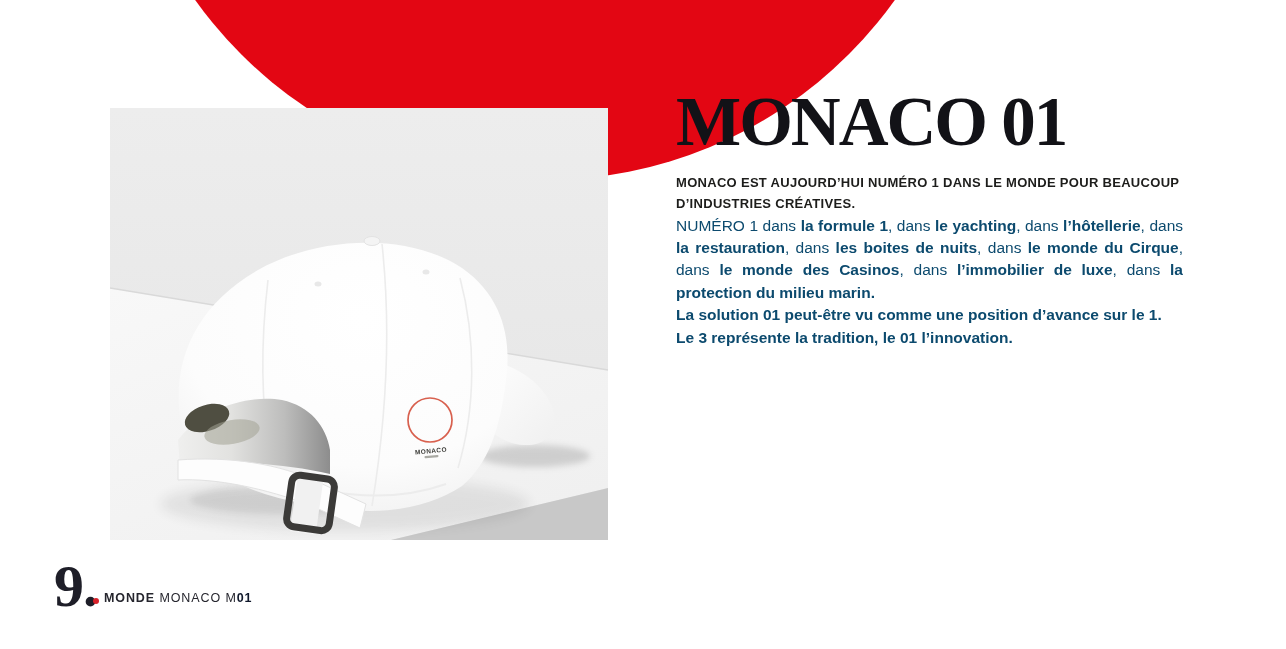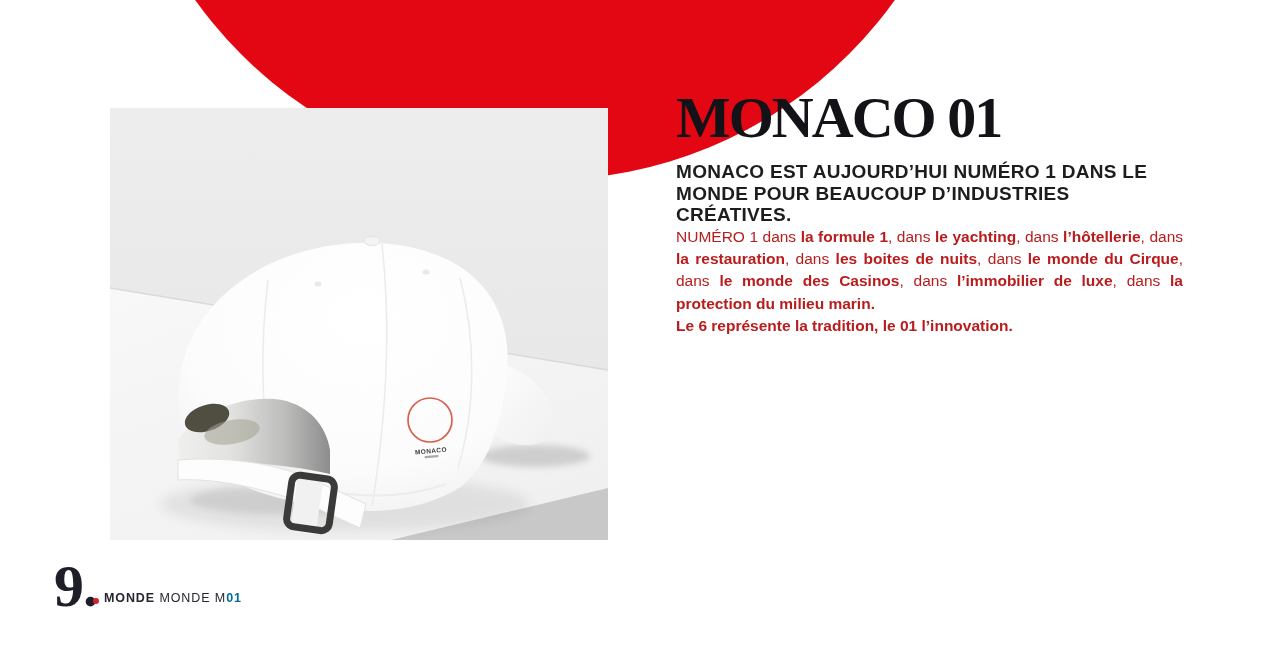--- a/index.html
+++ b/index.html
@@ -11,40 +11,40 @@
               border-radius:50%;background:#e30613;z-index:1;}
 
   
   .photo{position:absolute;left:110px;top:108px;width:498px;height:432px;margin:0;
          z-index:2;overflow:hidden;}
   .photo svg{display:block;width:100%;height:100%;}
 
   
   .article{position:absolute;left:676px;top:90px;width:507px;z-index:3;}
   .title{margin:0;font-family:"Liberation Serif","DejaVu Serif",serif;
-         font-weight:700;font-size:58px;line-height:0.95;letter-spacing:-2px;
+         font-weight:700;font-size:69px;line-height:0.95;letter-spacing:-2px;
          color:#121217;white-space:nowrap;}
-  .subtitle{margin:16px 0 0 0;font-size:19px;line-height:21.5px;font-weight:700;
+  .subtitle{margin:16px 0 0 0;font-size:13px;line-height:21.5px;font-weight:700;
             letter-spacing:0.3px;color:#1d1d1b;}
-  .article p{font-size:15.5px;line-height:22.4px;margin:0;color:#b91c1c;}
+  .article p{font-size:15.5px;line-height:22.4px;margin:0;color:#0c4a6e;}
   .just{text-align:justify;}
   .seg-b{font-weight:700;}
   .p1{margin-top:26px;} .p2{margin-top:23px;} .p3{margin-top:16px;}
   .p4{margin-top:25px;} .p5{margin-top:20px;}
 
   
   .pnum{position:absolute;left:54px;top:556px;z-index:3;
         font-family:"Liberation Serif","DejaVu Serif",serif;font-weight:700;
         font-size:60px;line-height:1;letter-spacing:-1px;color:#1e1e28;}
   .fdot{position:absolute;left:93px;top:598px;width:6px;height:6px;border-radius:50%;
         background:#d7212a;z-index:3;}
   .flabel{position:absolute;left:104px;top:591px;z-index:3;font-size:12.5px;
           letter-spacing:0.9px;color:#26262e;white-space:nowrap;}
   .flabel .bold{font-weight:700;}
-  .flabel .red{font-weight:700;color:#0369a1;}
+  .flabel .red{font-weight:700;color:#0f172a;}
 </style>
 </head>
 <body>
 
 <div class="page">
 
   <div class="red-circle"></div>
 
   <figure class="photo">
     <svg viewBox="0 0 498 432" xmlns="http://www.w3.org/2000/svg">
@@ -132,20 +132,21 @@
         <text x="321" y="345" text-anchor="middle" font-family="Liberation Sans, sans-serif" font-size="6.4" font-weight="700" letter-spacing="0.5" fill="#3a3a36">MONACO</text>
         <rect x="314" y="347.5" width="14" height="2.2" rx="1" fill="#8d8d86" opacity="0.75"></rect>
       </g>
     </svg>
   </figure>
 
   <main class="article">
     <h1 class="title">MONACO 01</h1>
     <h2 class="subtitle">MONACO EST AUJOURD’HUI NUMÉRO 1 DANS LE MONDE POUR BEAUCOUP D’INDUSTRIES CRÉATIVES.</h2>
     <p class="just p1"><span>NUMÉRO 1 dans </span><span class="seg-b">la formule 1</span><span>, dans </span><span class="seg-b">le yachting</span><span>, dans </span><span class="seg-b">l’hôtellerie</span><span>, dans </span><span class="seg-b">la restauration</span><span>, dans </span><span class="seg-b">les boites de nuits</span><span>, dans </span><span class="seg-b">le monde du Cirque</span><span>, dans </span><span class="seg-b">le monde des Casinos</span><span>, dans </span><span class="seg-b">l’immobilier de luxe</span><span>, dans </span><span class="seg-b">la protection du milieu marin.</span></p>
-    <p class="p4"><span class="seg-b">Le 6 représente la tradition, le 01 l’innovation.</span></p>
+    <p class="p3"><span class="seg-b">La solution 01 peut-être vu comme une position d’avance sur le 1.</span></p>
+    <p class="p4"><span class="seg-b">Le 3 représente la tradition, le 01 l’innovation.</span></p>
   </main>
 
   <div class="pnum">9.</div>
   <div class="fdot"></div>
-  <div class="flabel"><span class="bold">MONDE </span><span>MONDE M</span><span class="red">01</span></div>
+  <div class="flabel"><span class="bold">MONDE </span><span>MONACO M</span><span class="red">01</span></div>
 
 </div>
 
 </body></html>

